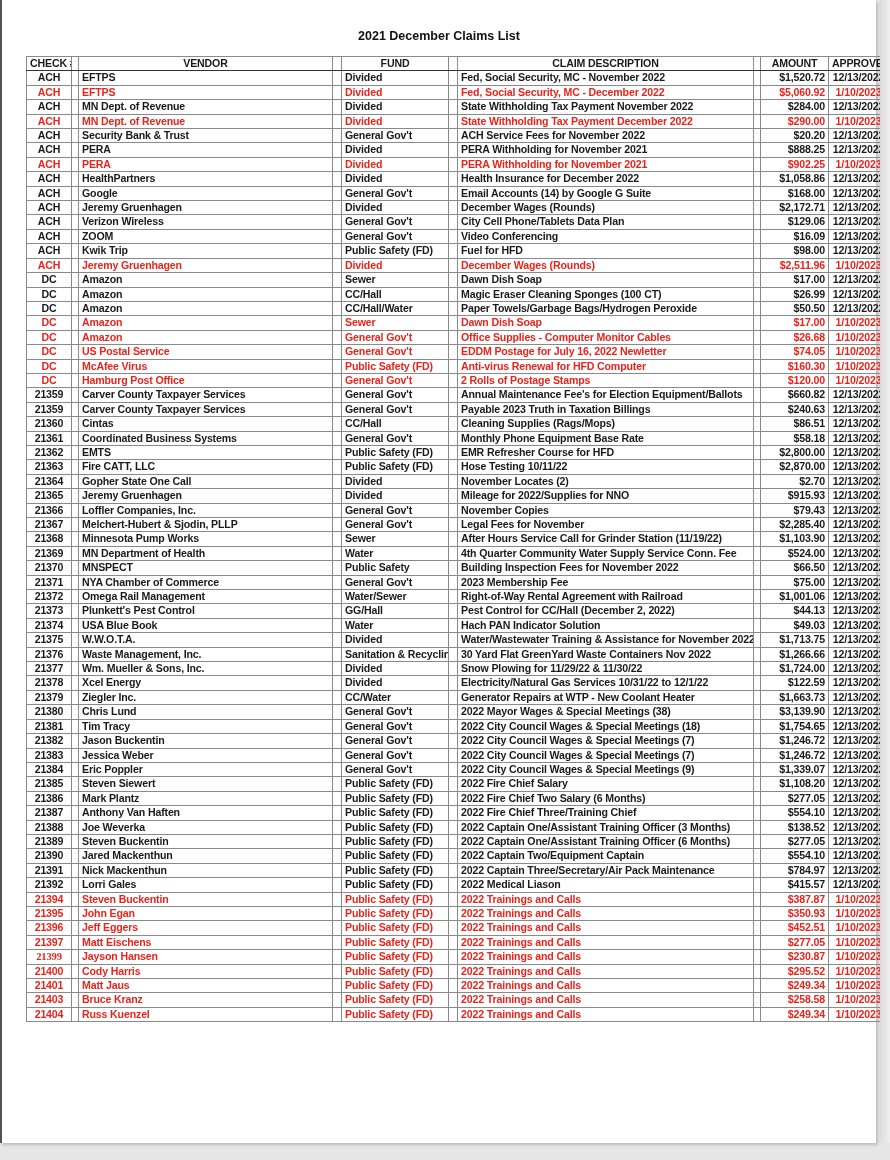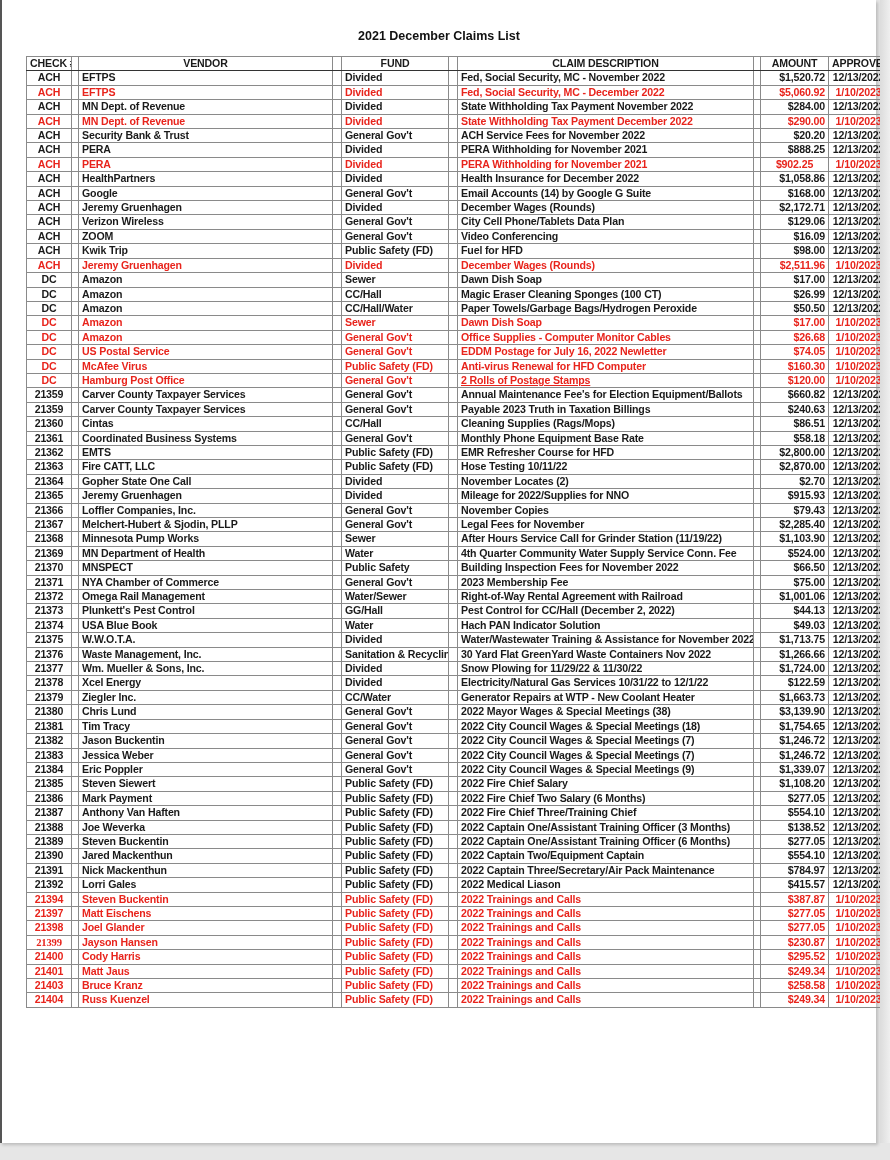--- a/index.html
+++ b/index.html
@@ -169,21 +169,21 @@
         </tr>
         <tr class="pending">
           <td class="check" style="color: rgb(232, 36, 28);">ACH</td>
           <td class="gap" style="color: rgb(232, 36, 28);"></td>
           <td class="vendor" style="color: rgb(232, 36, 28);">PERA</td>
           <td class="gap" style="color: rgb(232, 36, 28);"></td>
           <td class="fund" style="color: rgb(232, 36, 28);">Divided</td>
           <td class="gap" style="color: rgb(232, 36, 28);"></td>
           <td class="desc" style="color: rgb(232, 36, 28);">PERA Withholding for November 2021</td>
           <td class="gap" style="color: rgb(232, 36, 28);"></td>
-          <td class="amount" style="color: rgb(232, 36, 28); text-align: center;">$902.25</td>
+          <td class="amount" style="color: rgb(232, 36, 28);">$902.25</td>
           <td class="approved" style="color: rgb(232, 36, 28);">1/10/2023</td>
         </tr>
         <tr>
           <td class="check">ACH</td>
           <td class="gap"></td>
           <td class="vendor">HealthPartners</td>
           <td class="gap"></td>
           <td class="fund">Divided</td>
           <td class="gap"></td>
           <td class="desc">Health Insurance for December 2022</td>
@@ -347,21 +347,21 @@
           <td class="amount" style="color: rgb(232, 36, 28);">$160.30</td>
           <td class="approved" style="color: rgb(232, 36, 28);">1/10/2023</td>
         </tr>
         <tr class="pending">
           <td class="check" style="color: rgb(232, 36, 28);">DC</td>
           <td class="gap" style="color: rgb(232, 36, 28);"></td>
           <td class="vendor" style="color: rgb(232, 36, 28);">Hamburg Post Office</td>
           <td class="gap" style="color: rgb(232, 36, 28);"></td>
           <td class="fund" style="color: rgb(232, 36, 28);">General Gov't</td>
           <td class="gap" style="color: rgb(232, 36, 28);"></td>
-          <td class="desc" style="color: rgb(232, 36, 28); text-decoration: underline;">2 Rolls of Postage Stamps</td>
+          <td class="desc" style="color: rgb(232, 36, 28);">2 Rolls of Postage Stamps</td>
           <td class="gap" style="color: rgb(232, 36, 28);"></td>
           <td class="amount" style="color: rgb(232, 36, 28);">$120.00</td>
           <td class="approved" style="color: rgb(232, 36, 28);">1/10/2023</td>
         </tr>
         <tr>
           <td class="check">21359</td>
           <td class="gap"></td>
           <td class="vendor">Carver County Taxpayer Services</td>
           <td class="gap"></td>
           <td class="fund">General Gov't</td>
@@ -691,21 +691,21 @@
           <td class="fund">Public Safety (FD)</td>
           <td class="gap"></td>
           <td class="desc">2022 Fire Chief Salary</td>
           <td class="gap"></td>
           <td class="amount">$1,108.20</td>
           <td class="approved">12/13/2022</td>
         </tr>
         <tr>
           <td class="check">21386</td>
           <td class="gap"></td>
-          <td class="vendor">Mark Payment</td>
+          <td class="vendor">Mark Plantz</td>
           <td class="gap"></td>
           <td class="fund">Public Safety (FD)</td>
           <td class="gap"></td>
           <td class="desc">2022 Fire Chief Two Salary (6 Months)</td>
           <td class="gap"></td>
           <td class="amount">$277.05</td>
           <td class="approved">12/13/2022</td>
         </tr>
         <tr>
           <td class="check">21387</td>
@@ -785,35 +785,47 @@
           <td class="vendor" style="color: rgb(232, 36, 28);">Steven Buckentin</td>
           <td class="gap" style="color: rgb(232, 36, 28);"></td>
           <td class="fund" style="color: rgb(232, 36, 28);">Public Safety (FD)</td>
           <td class="gap" style="color: rgb(232, 36, 28);"></td>
           <td class="desc" style="color: rgb(232, 36, 28);">2022 Trainings and Calls</td>
           <td class="gap" style="color: rgb(232, 36, 28);"></td>
           <td class="amount" style="color: rgb(232, 36, 28);">$387.87</td>
           <td class="approved" style="color: rgb(232, 36, 28);">1/10/2023</td>
         </tr>
         <tr class="pending">
+          <td class="check" style="color: rgb(232, 36, 28);">21395</td>
+          <td class="gap" style="color: rgb(232, 36, 28);"></td>
+          <td class="vendor" style="color: rgb(232, 36, 28);">John Egan</td>
+          <td class="gap" style="color: rgb(232, 36, 28);"></td>
+          <td class="fund" style="color: rgb(232, 36, 28);">Public Safety (FD)</td>
+          <td class="gap" style="color: rgb(232, 36, 28);"></td>
+          <td class="desc" style="color: rgb(232, 36, 28);">2022 Trainings and Calls</td>
+          <td class="gap" style="color: rgb(232, 36, 28);"></td>
+          <td class="amount" style="color: rgb(232, 36, 28);">$350.93</td>
+          <td class="approved" style="color: rgb(232, 36, 28);">1/10/2023</td>
+        </tr>
+        <tr class="pending">
+          <td class="check" style="color: rgb(232, 36, 28);">21396</td>
+          <td class="gap" style="color: rgb(232, 36, 28);"></td>
+          <td class="vendor" style="color: rgb(232, 36, 28);">Jeff Eggers</td>
+          <td class="gap" style="color: rgb(232, 36, 28);"></td>
+          <td class="fund" style="color: rgb(232, 36, 28);">Public Safety (FD)</td>
+          <td class="gap" style="color: rgb(232, 36, 28);"></td>
+          <td class="desc" style="color: rgb(232, 36, 28);">2022 Trainings and Calls</td>
+          <td class="gap" style="color: rgb(232, 36, 28);"></td>
+          <td class="amount" style="color: rgb(232, 36, 28);">$452.51</td>
+          <td class="approved" style="color: rgb(232, 36, 28);">1/10/2023</td>
+        </tr>
+        <tr class="pending">
           <td class="check" style="color: rgb(232, 36, 28);">21397</td>
           <td class="gap" style="color: rgb(232, 36, 28);"></td>
           <td class="vendor" style="color: rgb(232, 36, 28);">Matt Eischens</td>
-          <td class="gap" style="color: rgb(232, 36, 28);"></td>
-          <td class="fund" style="color: rgb(232, 36, 28);">Public Safety (FD)</td>
-          <td class="gap" style="color: rgb(232, 36, 28);"></td>
-          <td class="desc" style="color: rgb(232, 36, 28);">2022 Trainings and Calls</td>
-          <td class="gap" style="color: rgb(232, 36, 28);"></td>
-          <td class="amount" style="color: rgb(232, 36, 28);">$277.05</td>
-          <td class="approved" style="color: rgb(232, 36, 28);">1/10/2023</td>
-        </tr>
-        <tr class="pending">
-          <td class="check" style="color: rgb(232, 36, 28);">21398</td>
-          <td class="gap" style="color: rgb(232, 36, 28);"></td>
-          <td class="vendor" style="color: rgb(232, 36, 28);">Joel Glander</td>
           <td class="gap" style="color: rgb(232, 36, 28);"></td>
           <td class="fund" style="color: rgb(232, 36, 28);">Public Safety (FD)</td>
           <td class="gap" style="color: rgb(232, 36, 28);"></td>
           <td class="desc" style="color: rgb(232, 36, 28);">2022 Trainings and Calls</td>
           <td class="gap" style="color: rgb(232, 36, 28);"></td>
           <td class="amount" style="color: rgb(232, 36, 28);">$277.05</td>
           <td class="approved" style="color: rgb(232, 36, 28);">1/10/2023</td>
         </tr>
         <tr class="pending">
           <td class="check" style="color: rgb(232, 36, 28); font-family: Liberation Serif, serif;">21399</td>

